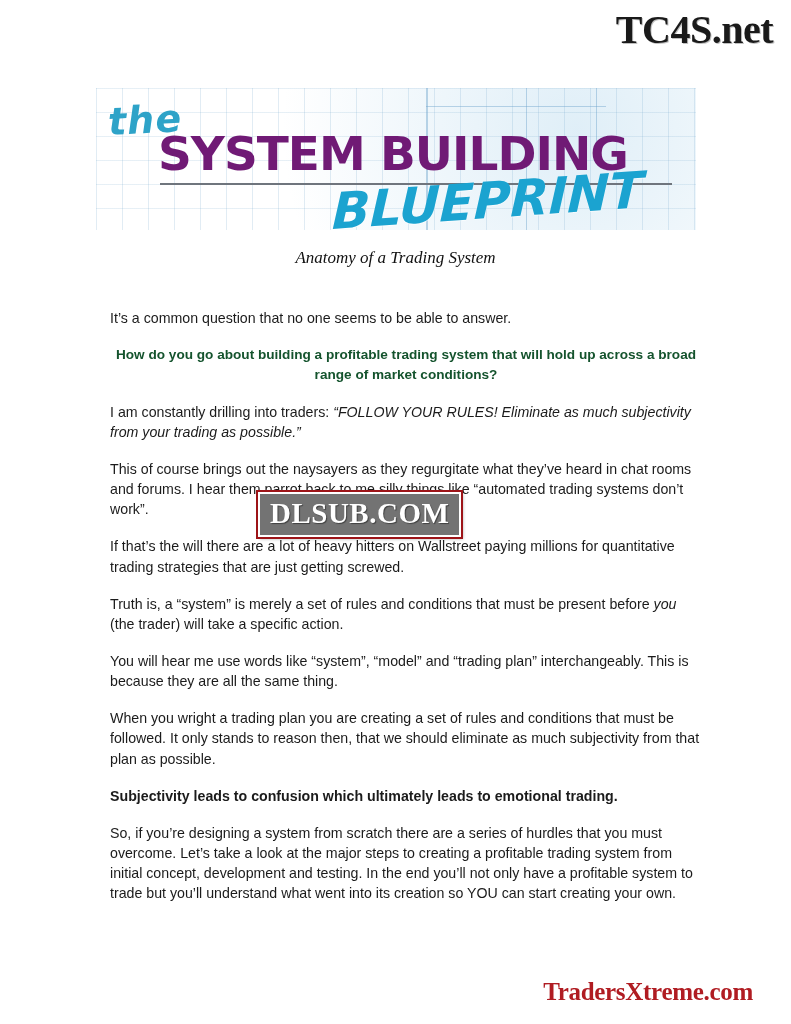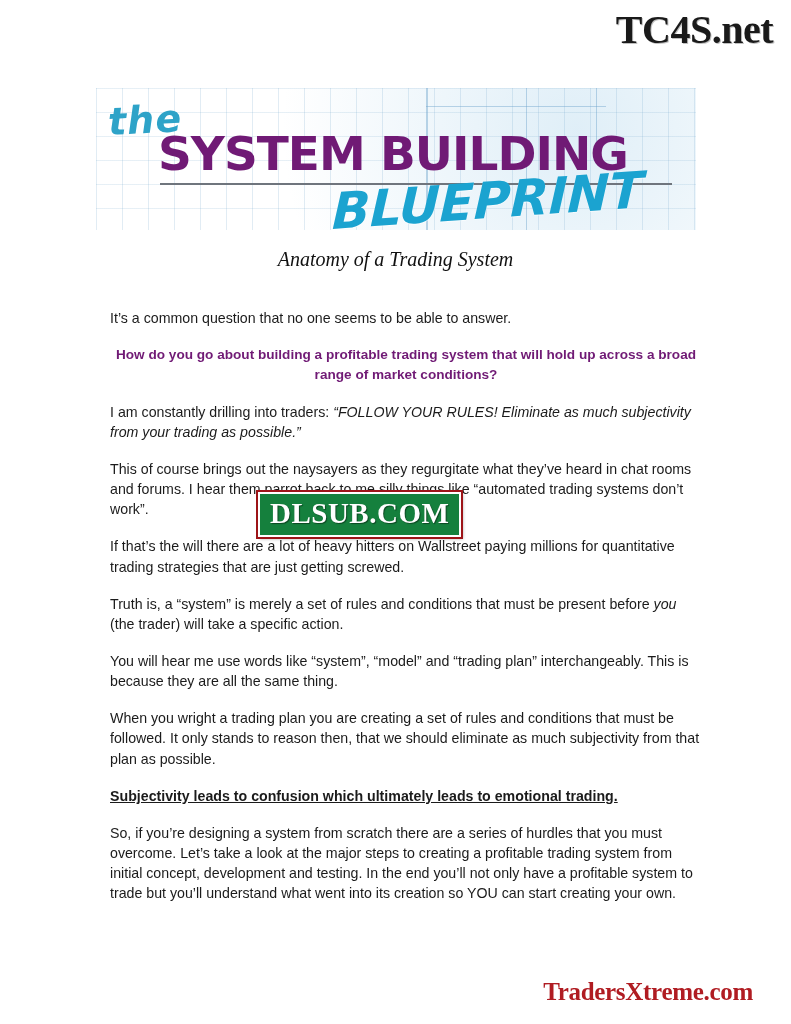--- a/index.html
+++ b/index.html
@@ -98,60 +98,59 @@
 
   
   .subtitle {
     position: absolute;
     top: 248px;
     left: 0;
     width: 791px;
     text-align: center;
     font-family: "Liberation Serif", serif;
     font-style: italic;
-    font-size: 20px;
+    font-size: 17px;
     color: #111111;
   }
 
   
   .doc-body {
     position: absolute;
     left: 94px;
     top: 308px;
     width: 608px;
     font-size: 14.2px;
     line-height: 1.42;
     color: #1b1b1b;
   }
   .doc-body p {
     margin: 0 0 17px 16px;
   }
   .highlight {
-    color: #701a75;
+    color: #14532d;
     font-weight: bold;
     text-align: center;
     font-size: 13.6px;
     line-height: 1.45;
     margin: 0 14px 17px 14px;
   }
   .quote-italic {
     font-style: italic;
   }
   .bold-line {
     font-weight: bold;
-    text-decoration: underline;
   }
 
   
   .center-watermark {
     position: absolute;
     left: 258px;
     top: 492px;
     padding: 3px 10px 5px 10px;
-    background: #15803d;
+    background: #737373;
     border: 2px solid #ffffff;
     outline: 2px solid #9d1418;
     font-family: "Liberation Serif", serif;
     font-weight: bold;
     font-size: 29px;
     color: #ffffff;
     letter-spacing: 0.5px;
     text-shadow: 1px 1px 1px rgba(0,0,0,0.45);
     box-shadow: 2px 2px 3px rgba(0,0,0,0.3);
   }

